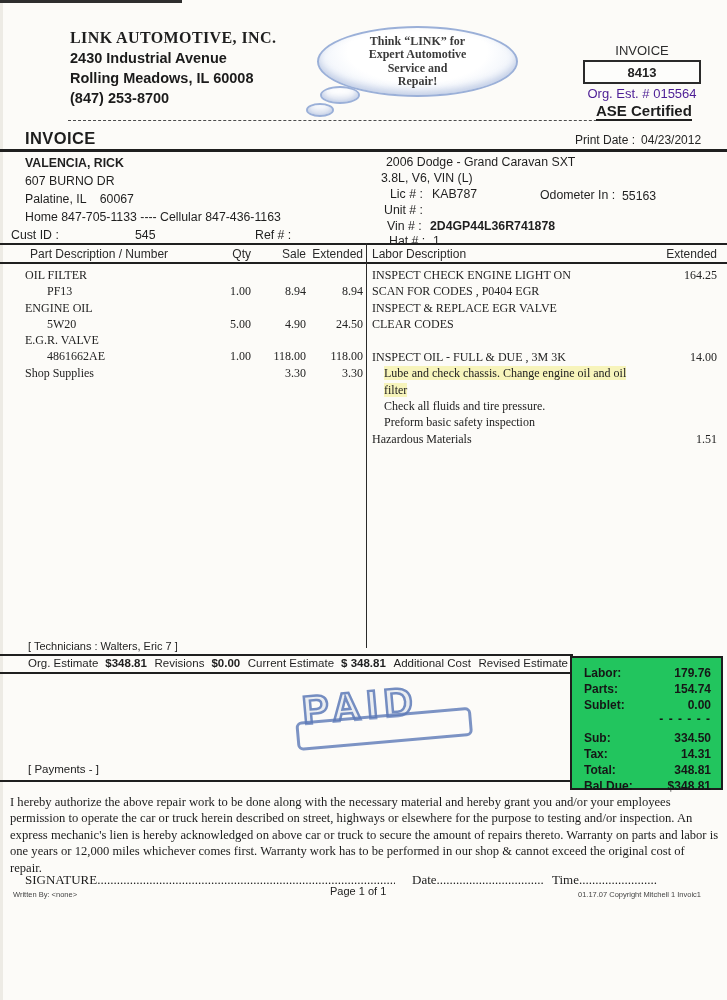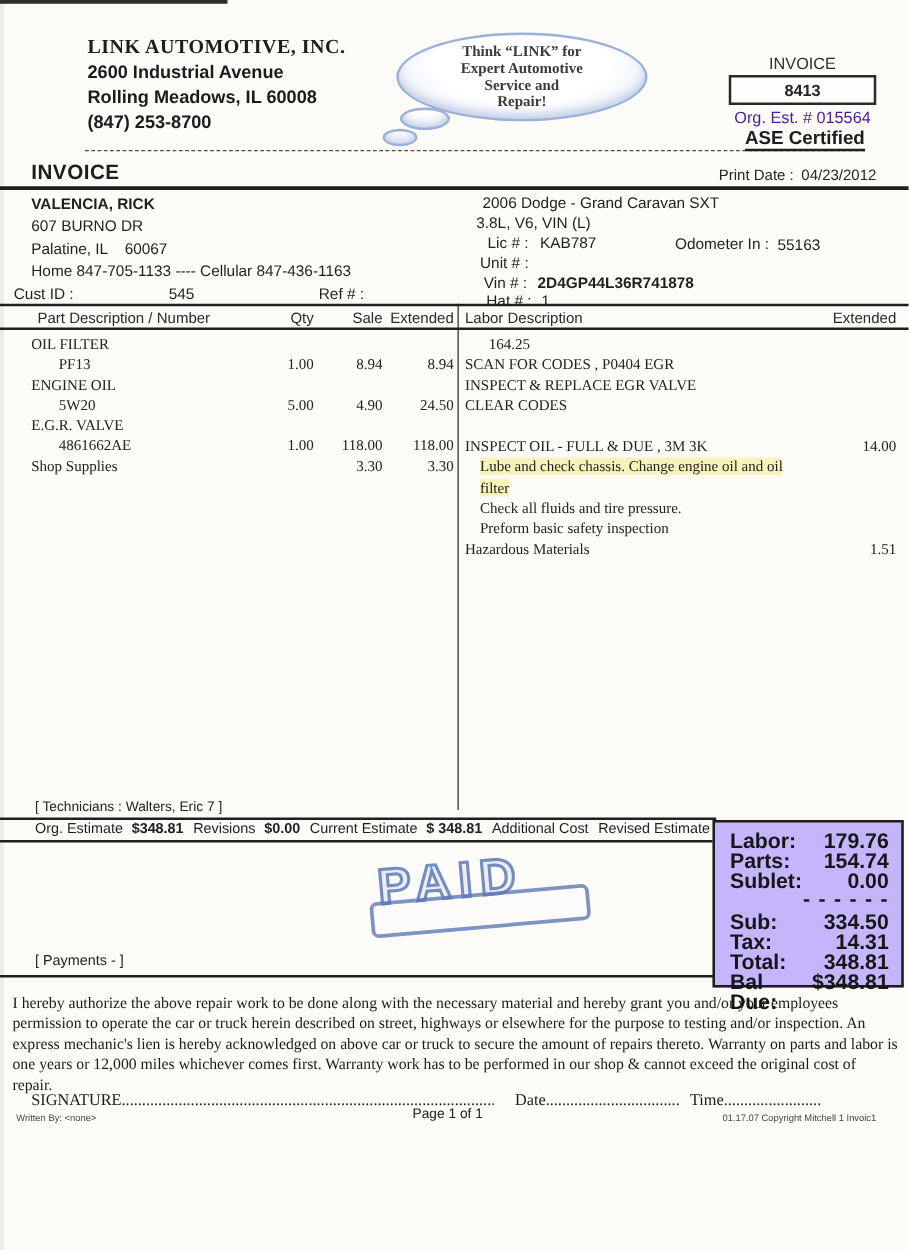--- a/index.html
+++ b/index.html
@@ -58,22 +58,22 @@
   .gap-top{margin-top:17px;}
 
   .tech{left:28px;top:640px;font-size:11px;color:#242424;}
 
   
   .est-row{left:28px;top:657px;width:540px;display:flex;justify-content:space-between;
            font-size:11.5px;color:#1f1f1f;}
   .est-row .pair span:first-child{margin-right:7px;}
 
   
-  .totals{left:570px;top:656px;width:153px;height:134px;border:2.5px solid #1d1d1d;background:#c4b5fd;
-          box-sizing:border-box;padding:7px 10px 4px 12px;font-size:17px;font-weight:bold;color:#161616;}
+  .totals{left:570px;top:656px;width:153px;height:134px;border:2.5px solid #1d1d1d;background:#22c55e;
+          box-sizing:border-box;padding:7px 10px 4px 12px;font-size:12px;font-weight:bold;color:#161616;}
   .trow{display:flex;justify-content:space-between;line-height:16px;}
   .tdivider{text-align:right;line-height:13px;letter-spacing:1px;}
   .mt3{margin-top:4px;}
 
   
   .stamp{left:302px;top:681px;transform:rotate(-5deg);width:170px;}
   .stamp-word{font-weight:800;font-size:40px;letter-spacing:6px;
               color:rgba(93,122,184,.12);-webkit-text-stroke:2.5px #5d7ab8;opacity:.85;}
   .stamp-rect{position:absolute;left:-8px;top:33px;width:170px;height:23px;
               border:3.5px solid #5d7ab8;border-radius:6px;opacity:.8;background:rgba(255,255,255,.2);}
@@ -95,21 +95,21 @@
   .page-num{left:330px;top:885px;font-size:11px;color:#222;}
   .copyright{left:578px;top:890px;font-size:7.5px;color:#454545;}
 </style>
 </head>
 <body>
 
 <div class="abs edge-left"></div>
 <div class="abs edge-top"></div>
 
 <div class="abs company serif b">LINK AUTOMOTIVE, INC.</div>
-<div class="abs addr b" style="top:50px">2600 Industrial Avenue</div>
+<div class="abs addr b" style="top:50px">2430 Industrial Avenue</div>
 <div class="abs addr b" style="top:70px">Rolling Meadows, IL 60008</div>
 <div class="abs addr b" style="top:90px">(847) 253-8700</div>
 
 <div class="bubble bubble-main">
   <div class="bubble-text">
     <div>Think “LINK” for</div>
     <div>Expert Automotive</div>
     <div>Service and</div>
     <div>Repair!</div>
   </div>
@@ -207,20 +207,21 @@
   <div class="flexrow">
     <span class="c-desc">Shop Supplies</span>
     <span class="c-qty"></span>
     <span class="c-sale">3.30</span>
     <span class="c-ext">3.30</span>
   </div>
 </div>
 
 <div class="tbl" style="left:372px;top:267px;width:345px;">
   <div class="flexrow">
+    <span class="c-desc">INSPECT CHECK ENGINE LIGHT ON</span>
     <span class="l-ext">164.25</span>
   </div>
   <div class="flexrow">
     <span class="c-desc">SCAN FOR CODES , P0404 EGR</span>
     <span class="l-ext"></span>
   </div>
   <div class="flexrow">
     <span class="c-desc">INSPECT &amp; REPLACE EGR VALVE</span>
     <span class="l-ext"></span>
   </div>

